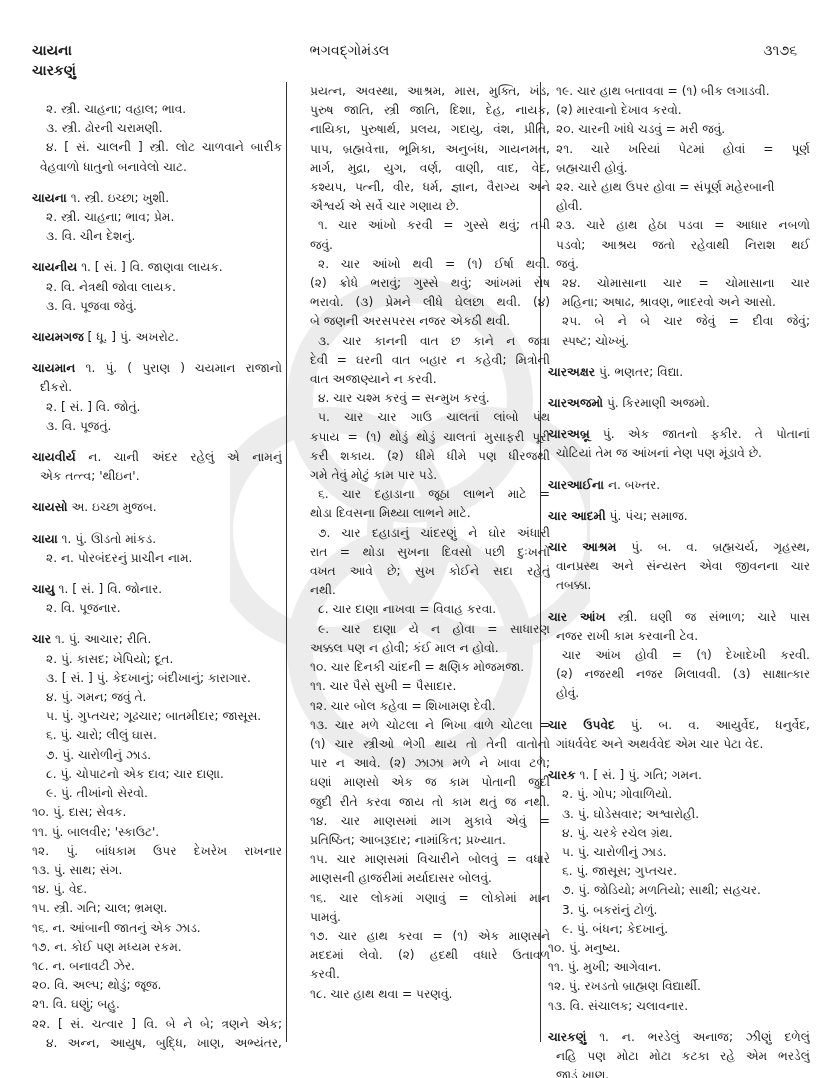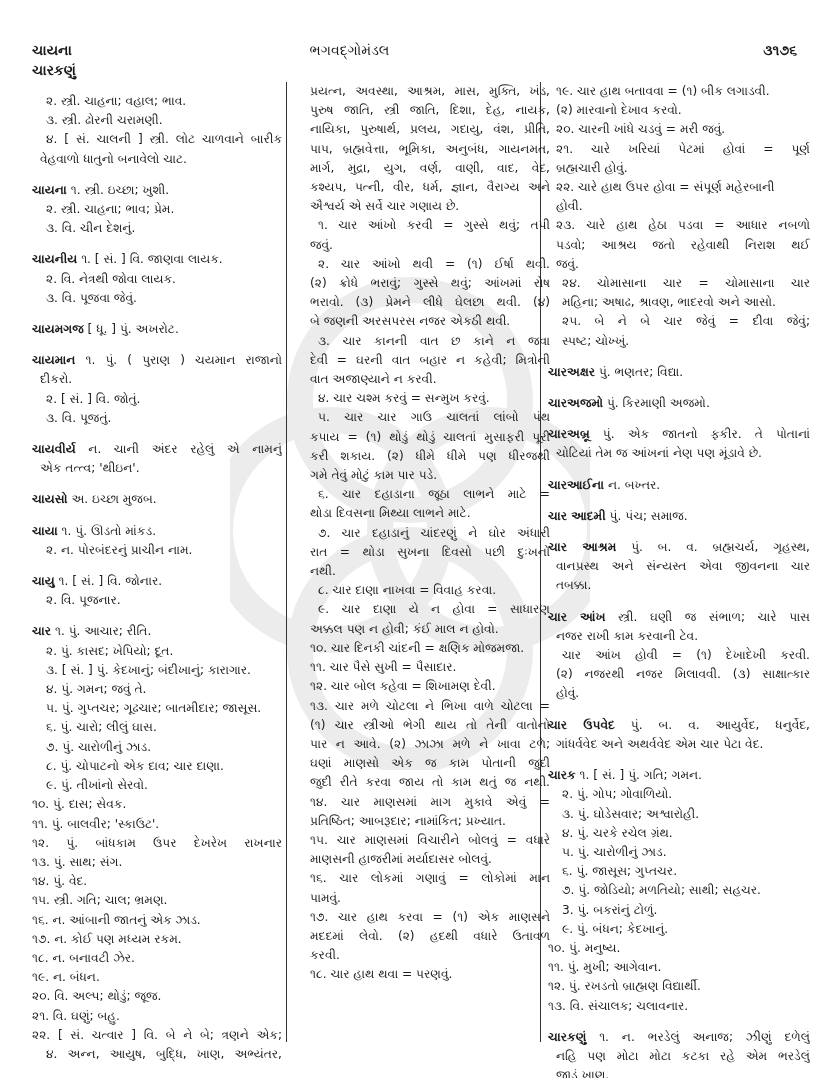--- a/index.html
+++ b/index.html
@@ -2,23 +2,23 @@
 <html><head>
 <meta charset="utf-8">
 <style>
   html, body { margin:0; padding:0; background:#ffffff; }
   body { width:825px; height:1078px; position:relative; overflow:hidden;
          font-family:"DejaVu Sans", sans-serif; color:#1a1a1a; }
   .watermark { position:absolute; left:230px; top:250px; width:360px; height:520px; pointer-events:none; }
   .hdr { position:absolute; top:40px; left:0; width:825px; height:40px; }
   .hdr-left { position:absolute; left:32px; top:0; font-weight:bold; font-size:14px; line-height:20px; }
   .hdr-center { position:absolute; left:0; width:699px; top:0; text-align:center; font-size:14px; line-height:20px; }
-  .hdr-right { position:absolute; right:28px; top:0; font-weight:bold; font-size:14px; line-height:20px;margin-left:36px; }
+  .hdr-right { position:absolute; right:28px; top:0; font-weight:normal; font-size:14px; line-height:20px;margin-left:36px; }
   .col { position:absolute; top:82px; font-size:12.2px; line-height:19.2px; }
-  .col1 { left:32px; width:250px; top:92px; }
+  .col1 { left:32px; width:250px; top:100px; }
   .col2 { left:310px; width:240px; }
   .col3 { left:548px; width:262px; }
   .rule { position:absolute; top:82px; width:1px; background:#333; }
   .rule1 { left:286px; height:960px; }
   .rule2 { left:540px; height:960px; }
   .line { white-space:nowrap; overflow:hidden; }
   .hw { font-weight:bold; }
   .ind { padding-left:14px; }
   .ind2 { padding-left:8px; }
   .gap { margin-top:12px; }
@@ -82,21 +82,20 @@
     <div class="line ind"><span>૯. પું. તીખાંનો સેરવો.</span></div>
     <div class="line "><span>૧૦. પું. દાસ; સેવક.</span></div>
     <div class="line "><span>૧૧. પું. બાલવીર; 'સ્કાઉટ'.</span></div>
     <div class="line just"><span>૧૨. પું. બાંધકામ ઉપર દેખરેખ રાખનાર</span></div>
     <div class="line "><span>૧૩. પું. સાથ; સંગ.</span></div>
     <div class="line "><span>૧૪. પું. વેદ.</span></div>
     <div class="line "><span>૧૫. સ્ત્રી. ગતિ; ચાલ; ભ્રમણ.</span></div>
     <div class="line "><span>૧૬. ન. આંબાની જાતનું એક ઝાડ.</span></div>
     <div class="line "><span>૧૭. ન. કોઈ પણ મધ્યમ રકમ.</span></div>
     <div class="line "><span>૧૮. ન. બનાવટી ઝેર.</span></div>
-    <div class="line "><span>૧૯. ન. બંધન.</span></div>
     <div class="line "><span>૨૦. વિ. અલ્પ; થોડું; જૂજ.</span></div>
     <div class="line "><span>૨૧. વિ. ઘણું; બહુ.</span></div>
     <div class="line just"><span>૨૨. [ સં. ચત્વાર ] વિ. બે ને બે; ત્રણને એક;</span></div>
     <div class="line ind just"><span>૪. અન્ન, આયુષ, બુદ્ધિ, ખાણ, અભ્યંતર,</span></div>
   </div>
 <div class="col col2">
     <div class="line just"><span>પ્રયત્ન, અવસ્થા, આશ્રમ, માસ, મુક્તિ, ખંડ,</span></div>
     <div class="line just"><span>પુરુષ જાતિ, સ્ત્રી જાતિ, દિશા, દેહ, નાયક,</span></div>
     <div class="line just"><span>નાયિકા, પુરુષાર્થ, પ્રલય, ગદાયુ, વંશ, પ્રીતિ,</span></div>
     <div class="line just"><span>પાપ, બ્રહ્મવેત્તા, ભૂમિકા, અનુબંધ, ગાયનમત,</span></div>
@@ -114,20 +113,21 @@
     <div class="line "><span>વાત અજાણ્યાને ન કરવી.</span></div>
     <div class="line ind2"><span>૪. ચાર ચશ્મ કરવું = સન્મુખ કરવું.</span></div>
     <div class="line ind2 just"><span>૫. ચાર ચાર ગાઉ ચાલતાં લાંબો પંથ</span></div>
     <div class="line just"><span>કપાય = (૧) થોડું થોડું ચાલતાં મુસાફરી પૂરી</span></div>
     <div class="line just"><span>કરી શકાય. (૨) ધીમે ધીમે પણ ધીરજથી</span></div>
     <div class="line "><span>ગમે તેવું મોટું કામ પાર પડે.</span></div>
     <div class="line ind2 just"><span>૬. ચાર દહાડાના જૂઠા લાભને માટે =</span></div>
     <div class="line "><span>થોડા દિવસના મિથ્યા લાભને માટે.</span></div>
     <div class="line ind2 just"><span>૭. ચાર દહાડાનું ચાંદરણું ને ઘોર અંધારી</span></div>
     <div class="line just"><span>રાત = થોડા સુખના દિવસો પછી દુઃખનો</span></div>
+    <div class="line just"><span>વખત આવે છે; સુખ કોઈને સદા રહેતું</span></div>
     <div class="line "><span>નથી.</span></div>
     <div class="line ind2"><span>૮. ચાર દાણા નાખવા = વિવાહ કરવા.</span></div>
     <div class="line ind2 just"><span>૯. ચાર દાણા યે ન હોવા = સાધારણ</span></div>
     <div class="line "><span>અક્કલ પણ ન હોવી; કંઈ માલ ન હોવો.</span></div>
     <div class="line "><span>૧૦. ચાર દિનકી ચાંદની = ક્ષણિક મોજમજા.</span></div>
     <div class="line "><span>૧૧. ચાર પૈસે સુખી = પૈસાદાર.</span></div>
     <div class="line "><span>૧૨. ચાર બોલ કહેવા = શિખામણ દેવી.</span></div>
     <div class="line just"><span>૧૩. ચાર મળે ચોટલા ને ભિખા વાળે ચોટલા =</span></div>
     <div class="line just"><span>(૧) ચાર સ્ત્રીઓ ભેગી થાય તો તેની વાતોનો</span></div>
     <div class="line just"><span>પાર ન આવે. (૨) ઝાઝા મળે ને ખાવા ટળે;</span></div>

